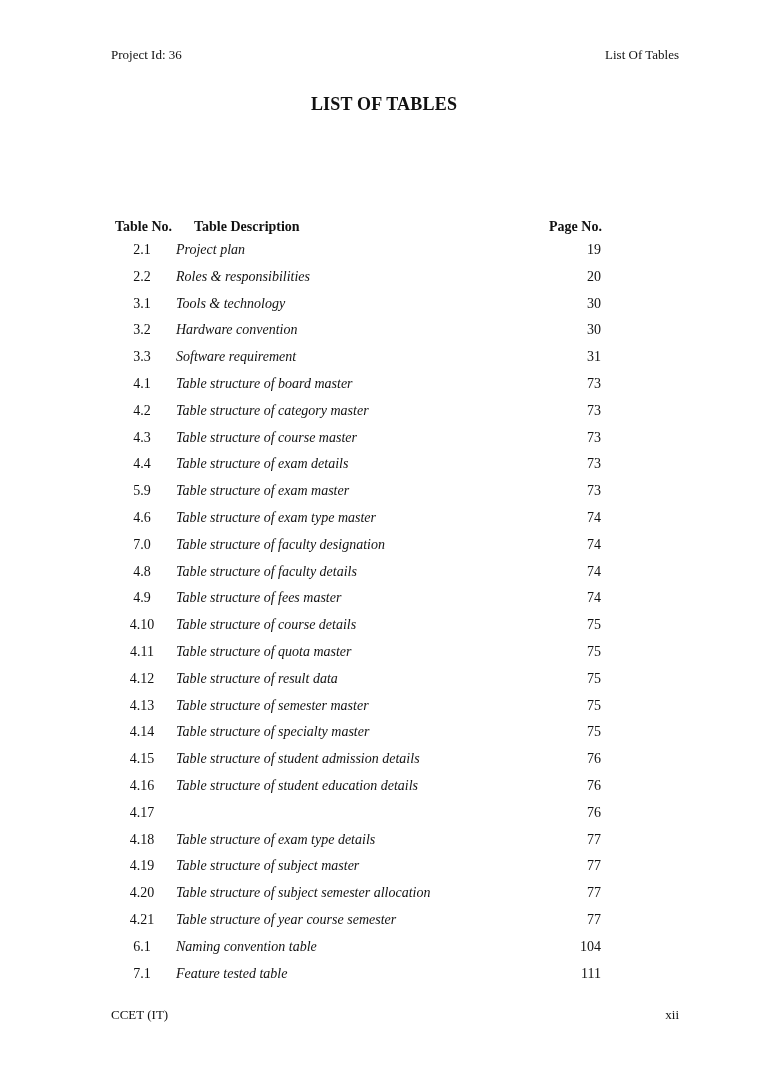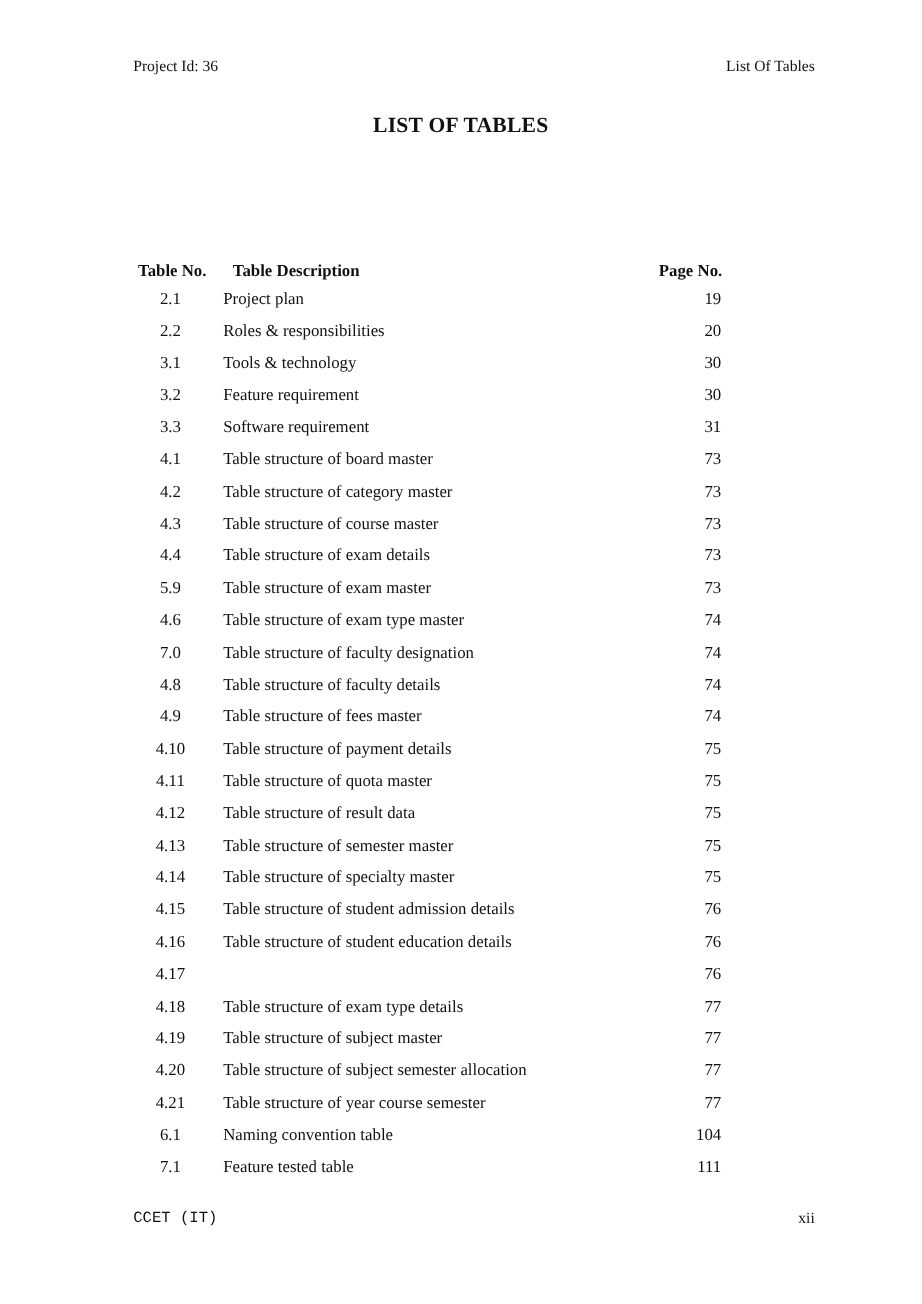--- a/index.html
+++ b/index.html
@@ -14,23 +14,23 @@
       position: absolute; left: 0; width: 768px; top: 94px;
       text-align: center; font-weight: bold; font-size: 18px; letter-spacing: 0.2px;
     }
     .col-head { position: absolute; top: 191px; font-weight: bold; font-size: 14px; margin-top: 28px; }
     .col-head.no { left: 115px; }
     .col-head.desc { left: 194px; }
     .col-head.page { left: 549px; }
     .rows { position: absolute; left: 0; top: 242px; width: 676px; }
     .row { position: relative; height: 26.8px; font-size: 14px; }
     .row .no { position: absolute; left: 120px; width: 44px; text-align: center; }
-    .row .desc { position: absolute; left: 186px; }
+    .row .desc { position: absolute; left: 176px; font-style: italic; }
     .row .pg { position: absolute; left: 555px; width: 46px; text-align: right; }
-    .footer-left { position: absolute; left: 111px; top: 1007px; font-size: 13px; font-family: Liberation Mono, monospace; }
+    .footer-left { position: absolute; left: 111px; top: 1007px; font-size: 13px; }
     .footer-right { position: absolute; right: 89px; top: 1007px; font-size: 13px; text-align: right; }
   </style>
 </head>
 <body>
 
 <div class="header-left">Project Id: 36</div>
 <div class="header-right">List Of Tables</div>
 
 <div class="page-title">LIST OF TABLES</div>
 
@@ -49,21 +49,21 @@
       <span class="desc">Roles &amp; responsibilities</span>
       <span class="pg">20</span>
     </div>
     <div class="row">
       <span class="no">3.1</span>
       <span class="desc">Tools &amp; technology</span>
       <span class="pg">30</span>
     </div>
     <div class="row">
       <span class="no">3.2</span>
-      <span class="desc">Feature requirement</span>
+      <span class="desc">Hardware convention</span>
       <span class="pg">30</span>
     </div>
     <div class="row">
       <span class="no">3.3</span>
       <span class="desc">Software requirement</span>
       <span class="pg">31</span>
     </div>
     <div class="row">
       <span class="no">4.1</span>
       <span class="desc">Table structure of board master</span>
@@ -104,21 +104,21 @@
       <span class="desc">Table structure of faculty details</span>
       <span class="pg">74</span>
     </div>
     <div class="row">
       <span class="no">4.9</span>
       <span class="desc">Table structure of fees master</span>
       <span class="pg">74</span>
     </div>
     <div class="row">
       <span class="no">4.10</span>
-      <span class="desc">Table structure of payment details</span>
+      <span class="desc">Table structure of course details</span>
       <span class="pg">75</span>
     </div>
     <div class="row">
       <span class="no">4.11</span>
       <span class="desc">Table structure of quota master</span>
       <span class="pg">75</span>
     </div>
     <div class="row">
       <span class="no">4.12</span>
       <span class="desc">Table structure of result data</span>

